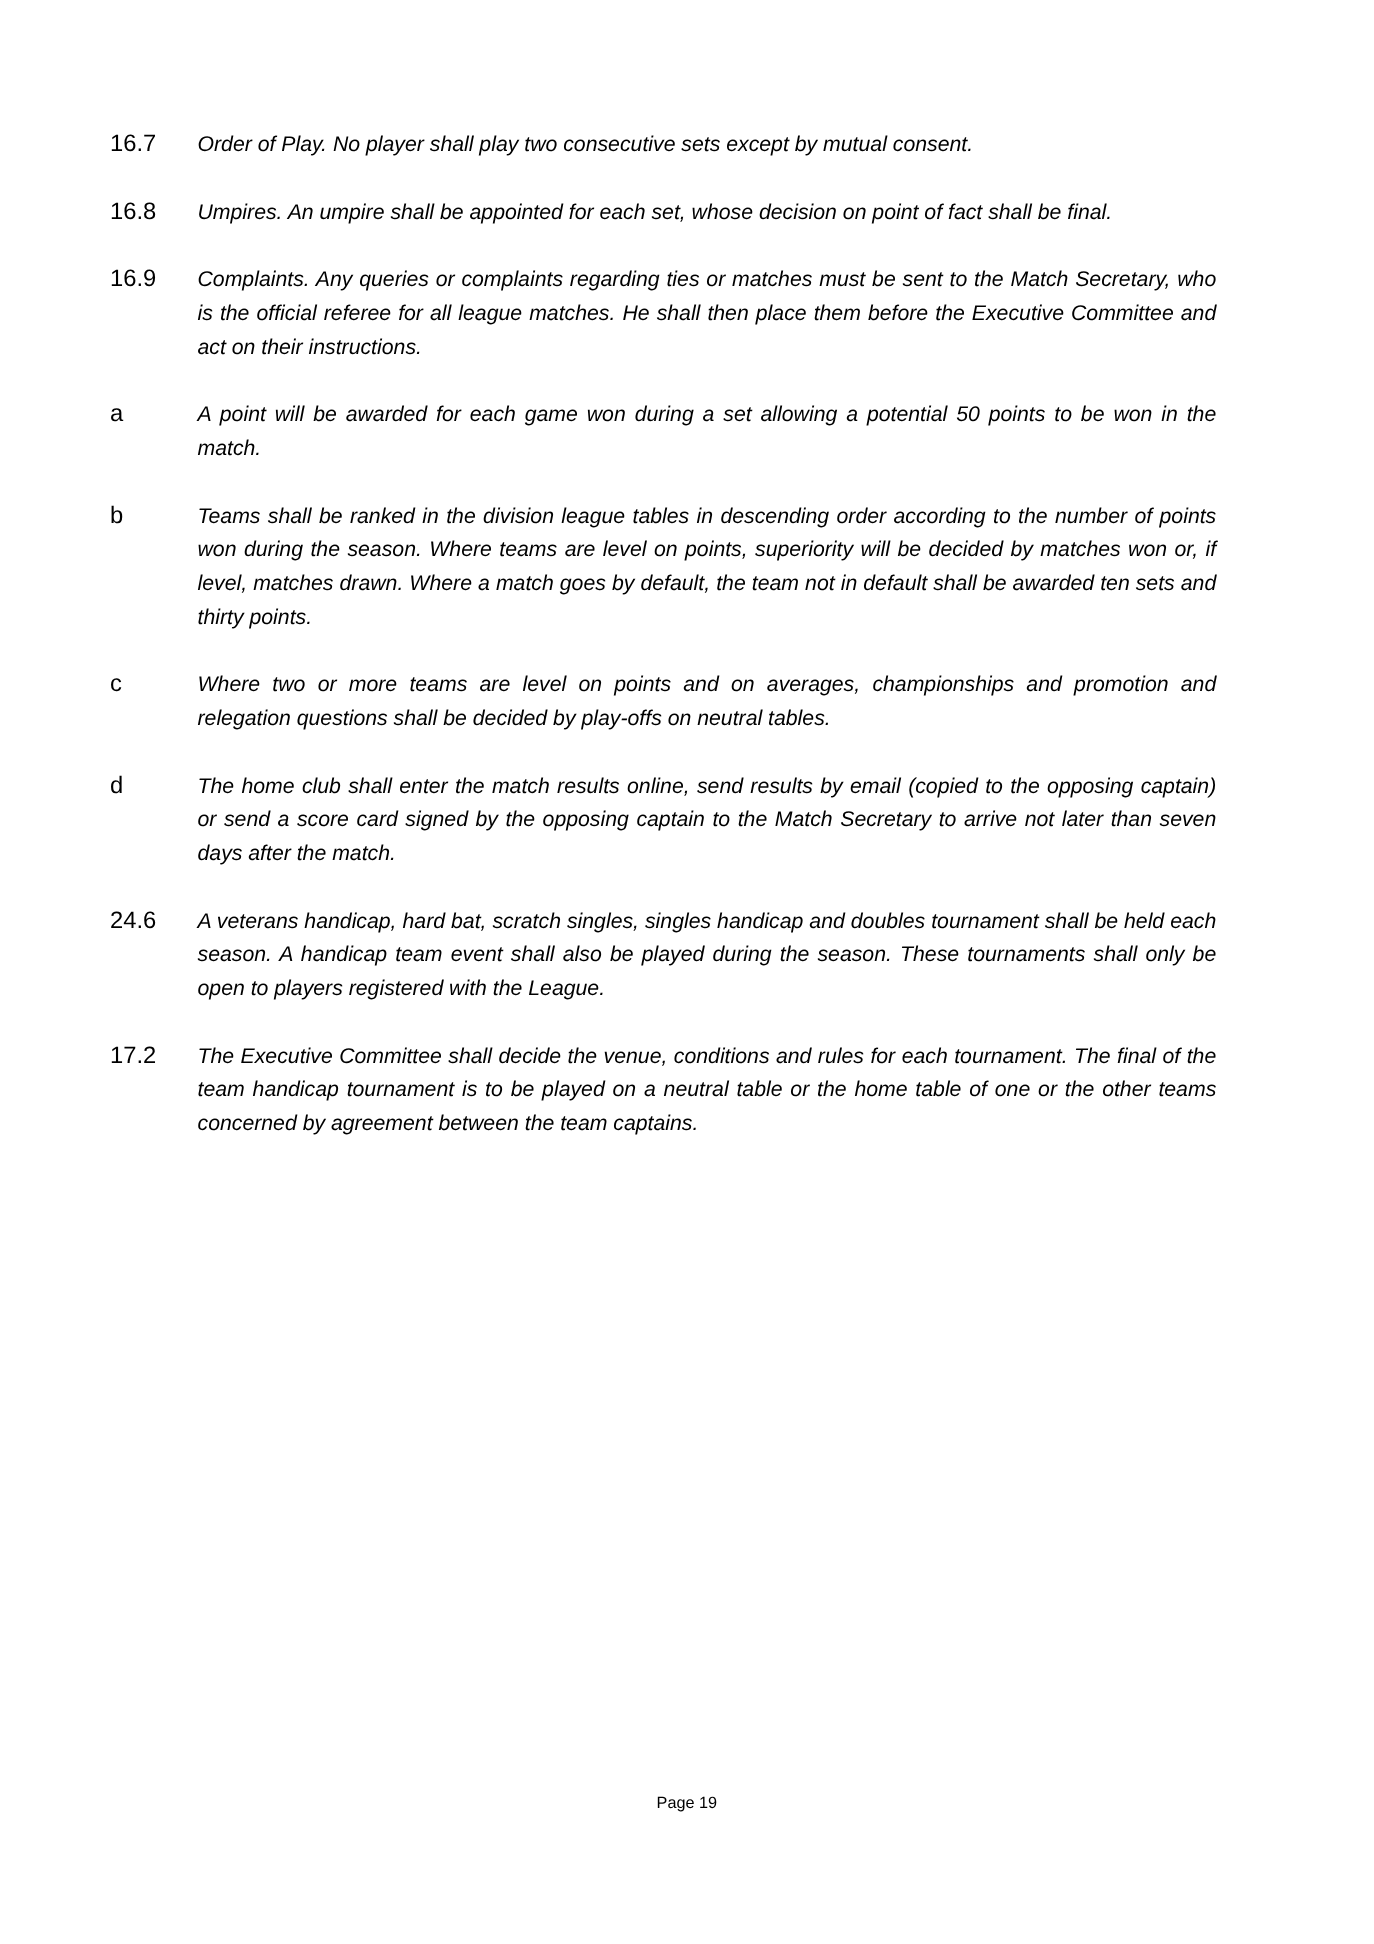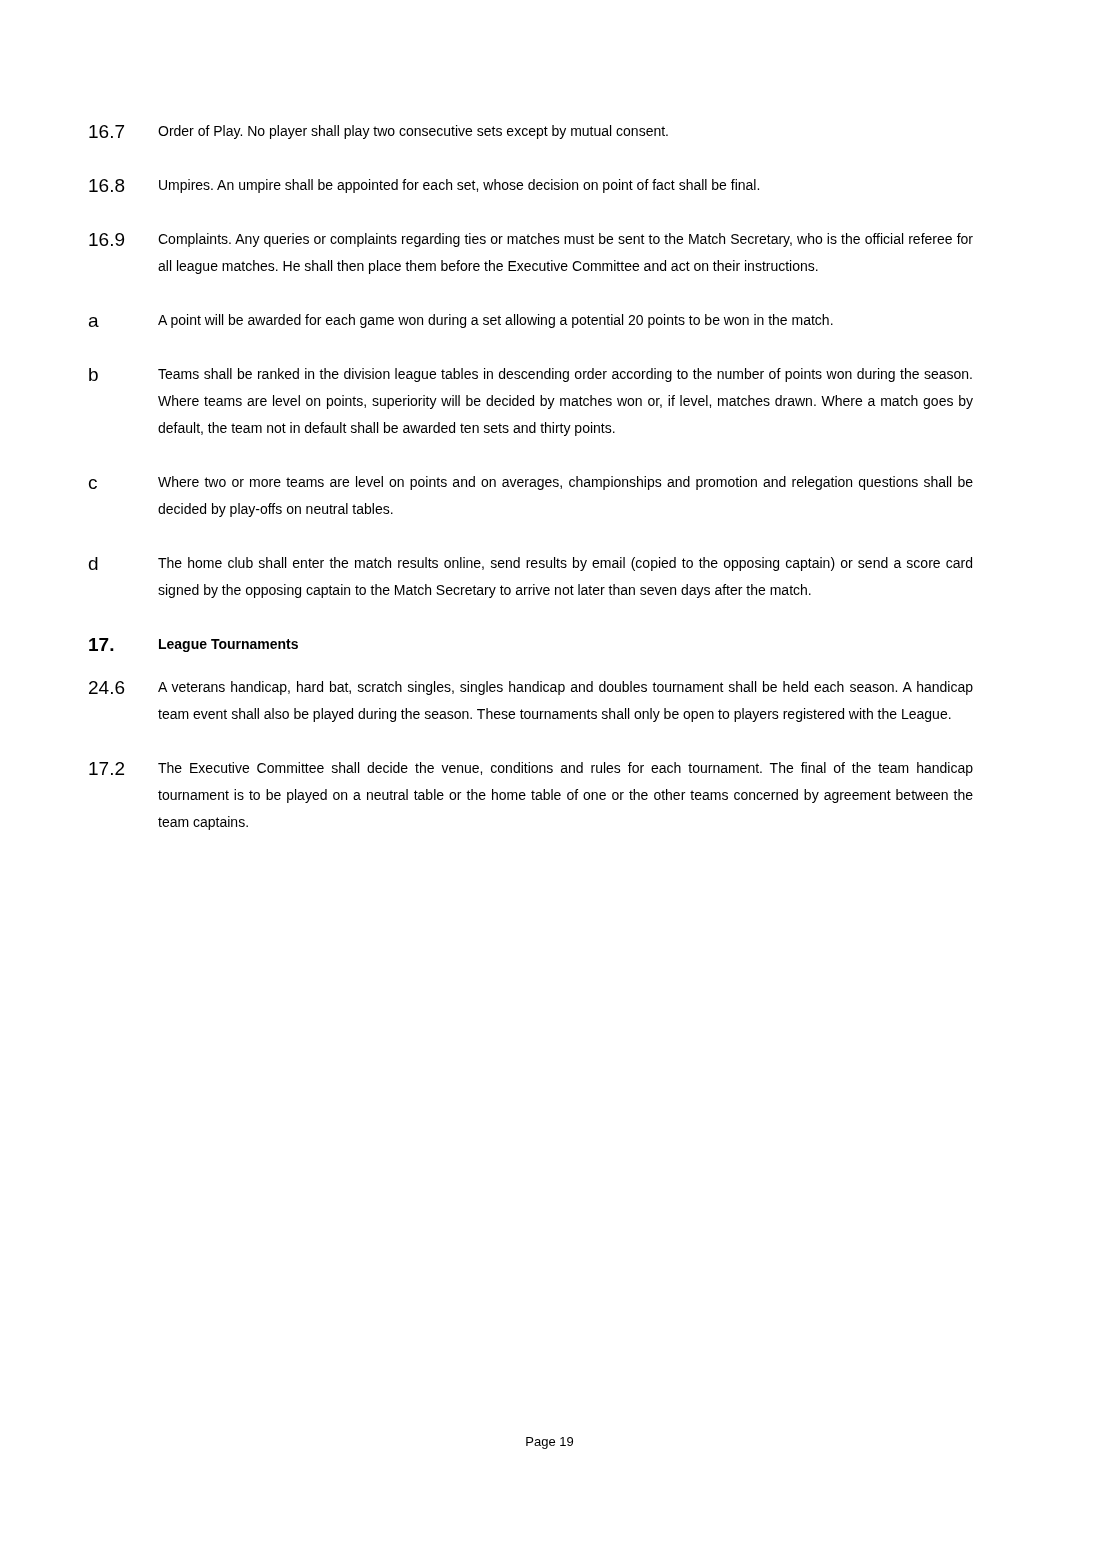--- a/index.html
+++ b/index.html
@@ -18,37 +18,38 @@
   }
   .content {
     position: absolute;
     top: 102px;
     left: 88px;
     width: 885px;
   }
   .row {
     display: flex;
     align-items: flex-start;
-    margin: 16px 0 0 0;
+    margin: 0 0 0 0;
   }
   .row.gap-after {
     margin-bottom: 27px;
   }
   .num {
     flex: 0 0 70px;
     font-size: 19px;
     line-height: 27px;
     white-space: nowrap;
   }
   .text {
     flex: 1 1 auto;
-    font-size: 14px;
+    font-size: 17px;
     line-height: 27px;
     text-align: justify;
     text-justify: inter-word;
+    font-style: italic;
   }
   .row.heading .num,
   .row.heading .text {
     font-weight: bold;
     text-align: left;
   }
   .footer {
     position: absolute;
     top: 1428px;
     left: 0;
@@ -74,42 +75,38 @@
   </div>
 
   <div class="row gap-after">
     <div class="num">16.9</div>
     <div class="text">Complaints. Any queries or complaints regarding ties or matches must be sent to the Match Secretary, who is the official referee for all league matches. He shall then place them before the Executive Committee and act on their instructions.</div>
   </div>
 
 
   <div class="row gap-after">
     <div class="num">a</div>
-    <div class="text">A point will be awarded for each game won during a set allowing a potential 20 points to be won in the match.</div>
+    <div class="text">A point will be awarded for each game won during a set allowing a potential 50 points to be won in the match.</div>
   </div>
 
   <div class="row gap-after">
     <div class="num">b</div>
     <div class="text">Teams shall be ranked in the division league tables in descending order according to the number of points won during the season. Where teams are level on points, superiority will be decided by matches won or, if level, matches drawn. Where a match goes by default, the team not in default shall be awarded ten sets and thirty points.</div>
   </div>
 
   <div class="row gap-after">
     <div class="num">c</div>
     <div class="text">Where two or more teams are level on points and on averages, championships and promotion and relegation questions shall be decided by play-offs on neutral tables.</div>
   </div>
 
   <div class="row gap-after">
     <div class="num">d</div>
     <div class="text">The home club shall enter the match results online, send results by email (copied to the opposing captain) or send a score card signed by the opposing captain to the Match Secretary to arrive not later than seven days after the match.</div>
   </div>
 
-  <div class="row heading">
-    <div class="num">17.</div>
-    <div class="text">League Tournaments</div>
-  </div>
 
   <div class="row gap-after">
     <div class="num">24.6</div>
     <div class="text">A veterans handicap, hard bat, scratch singles, singles handicap and doubles tournament shall be held each season. A handicap team event shall also be played during the season. These tournaments shall only be open to players registered with the League.</div>
   </div>
 
   <div class="row gap-after">
     <div class="num">17.2</div>
     <div class="text">The Executive Committee shall decide the venue, conditions and rules for each tournament. The final of the team handicap tournament is to be played on a neutral table or the home table of one or the other teams concerned by agreement between the team captains.</div>
   </div>

